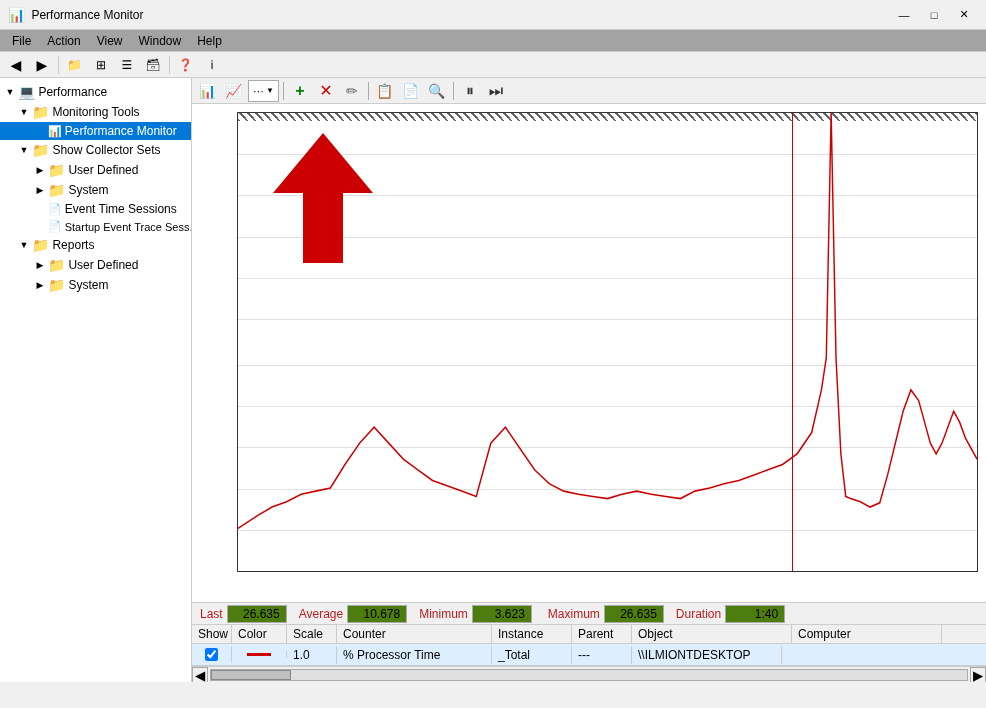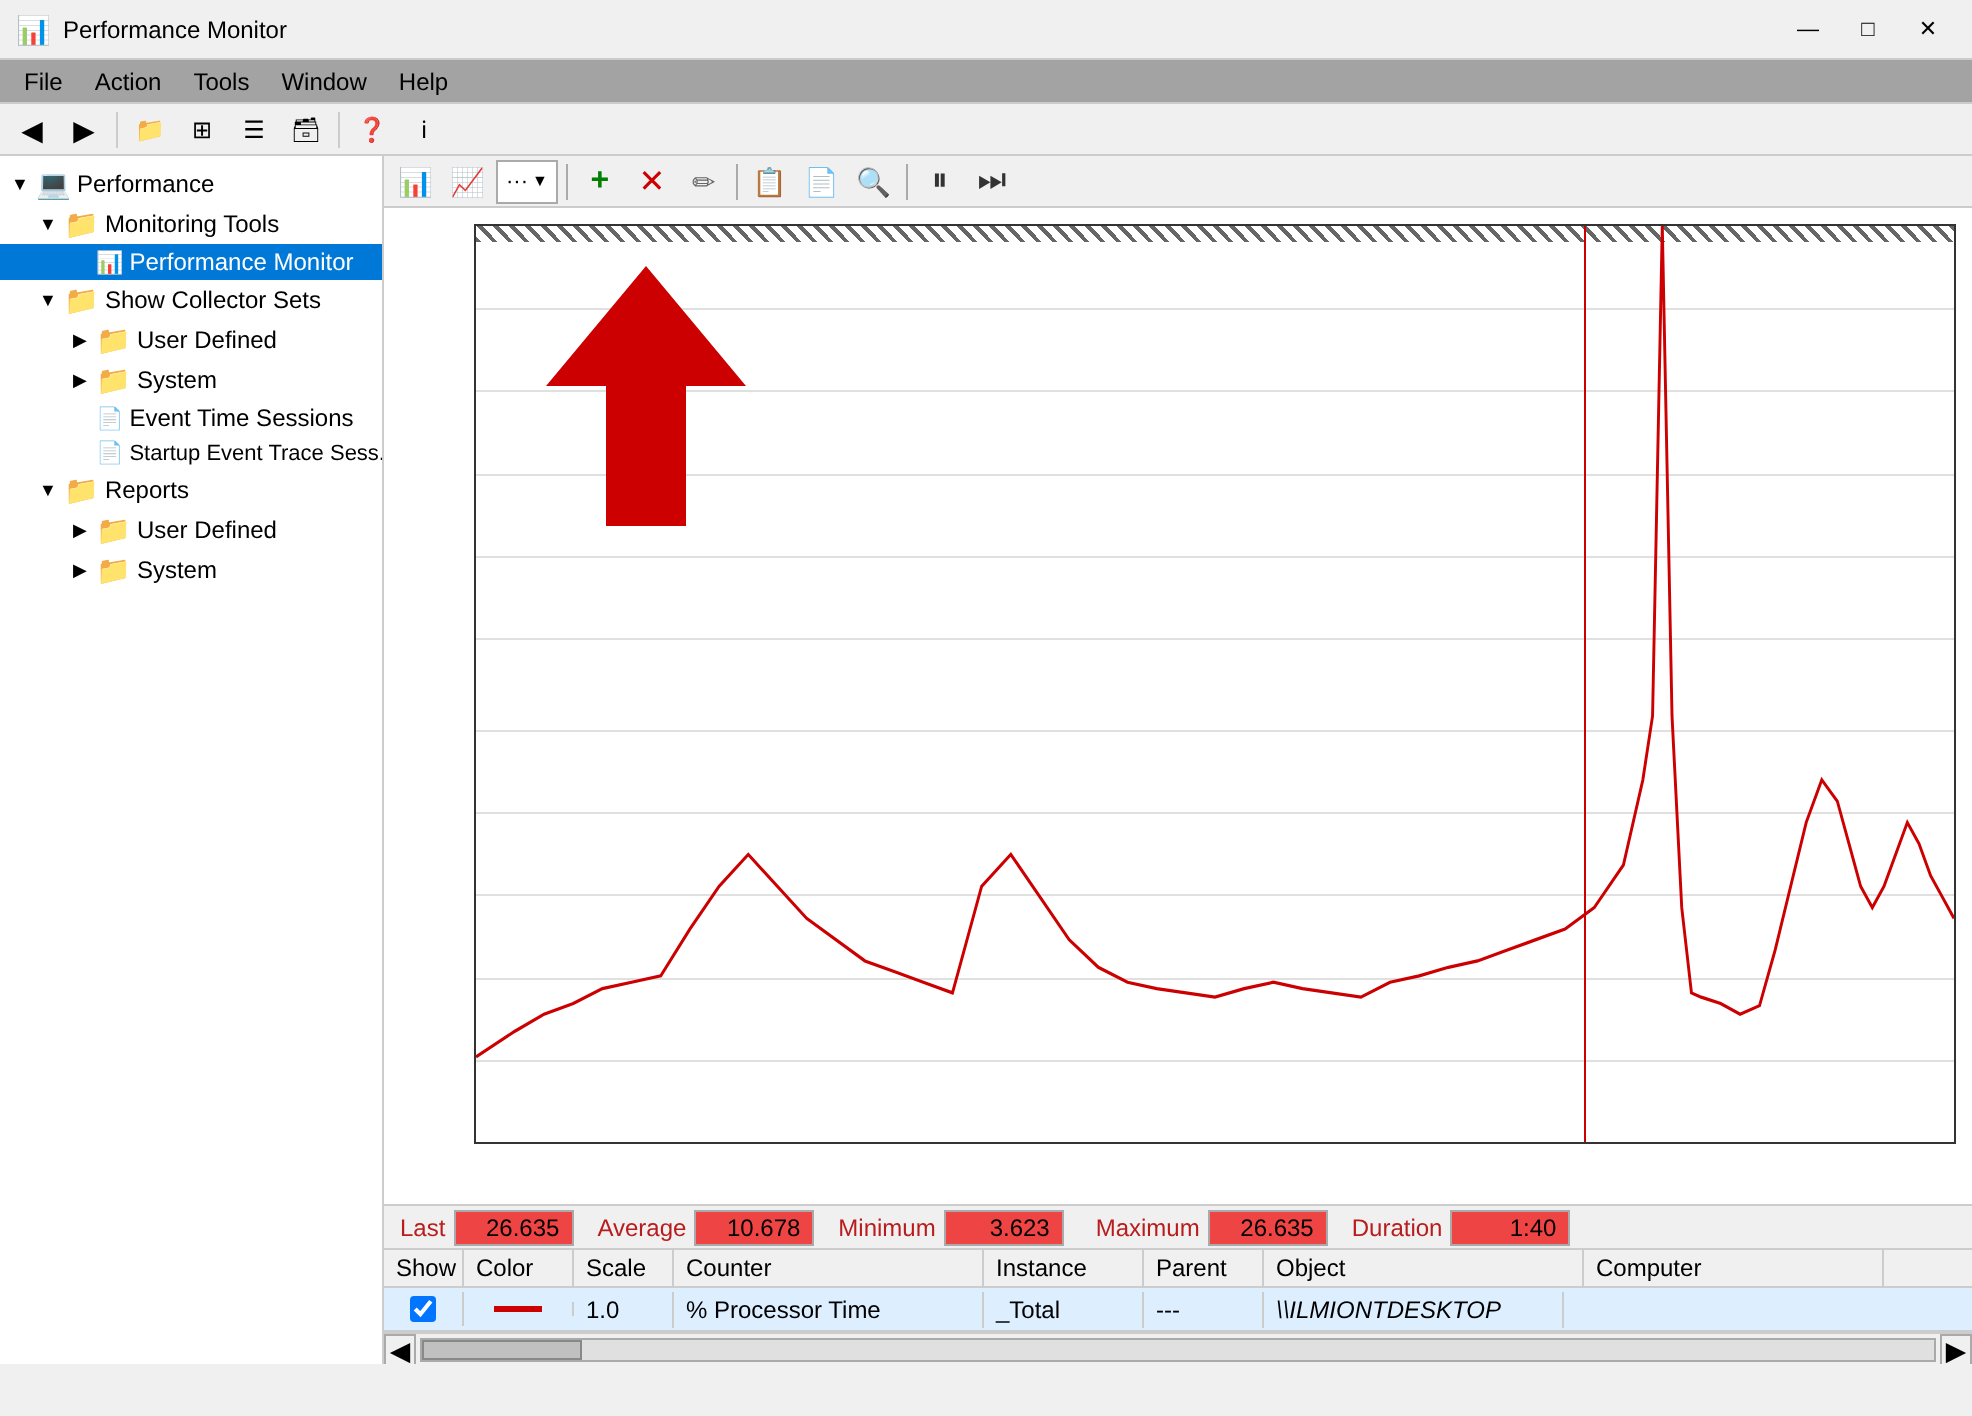--- a/index.html
+++ b/index.html
@@ -161,21 +161,21 @@
       align-items: center;
       background: #f0f0f0;
       border-top: 1px solid #ccc;
       padding: 0 8px;
       gap: 4px;
       font-size: 12px;
     }
     .stats-label { color: #b91c1c; }
     .stats-value {
       border: 1px solid #aaa;
-      background: #ef4444;
+      background: #4d7c0f;
       padding: 1px 6px;
       min-width: 60px;
       text-align: right;
       font-size: 12px;
     }
 
     
     .counter-table {
       border-top: 1px solid #ccc;
     }
@@ -258,21 +258,21 @@
   <div class="title-bar-controls">
     <button class="title-btn">—</button>
     <button class="title-btn">□</button>
     <button class="title-btn close">✕</button>
   </div>
 </div>
 
 <div class="menu-bar">
   <span class="menu-item">File</span>
   <span class="menu-item">Action</span>
-  <span class="menu-item">Tools</span>
+  <span class="menu-item">View</span>
   <span class="menu-item">Window</span>
   <span class="menu-item">Help</span>
 </div>
 
 <div class="toolbar1">
   <button class="tb-btn">◀</button>
   <button class="tb-btn">▶</button>
   <div class="tb-sep"></div>
   <button class="tb-btn" style="font-size:12px;">📁</button>
   <button class="tb-btn" style="font-size:12px;">⊞</button>
@@ -503,21 +503,21 @@
         <div class="counter-cell" style="width:40px; display:flex; align-items:center; justify-content:center;">
           <input type="checkbox" checked="" style="margin: 0px;">
         </div>
         <div class="counter-cell" style="width:55px; display:flex; align-items:center; justify-content:center;">
           <span class="color-swatch"></span>
         </div>
         <div class="counter-cell" style="width:50px;">1.0</div>
         <div class="counter-cell" style="width:155px;">% Processor Time</div>
         <div class="counter-cell" style="width:80px;">_Total</div>
         <div class="counter-cell" style="width:60px;">---</div>
-        <div class="counter-cell" style="width:150px;font-style:italic;">\\ILMIONTDESKTOP</div>
+        <div class="counter-cell" style="width:150px;">\\ILMIONTDESKTOP</div>
       </div>
     </div>
 
     <div class="scrollbar-area">
       <button style="width:16px; height:16px; border:1px solid #aaa; background:#f0f0f0; cursor:pointer;">◀</button>
       <div class="scrollbar-track">
         <div class="scrollbar-thumb"></div>
       </div>
       <button style="width:16px; height:16px; border:1px solid #aaa; background:#f0f0f0; cursor:pointer;">▶</button>
     </div>

